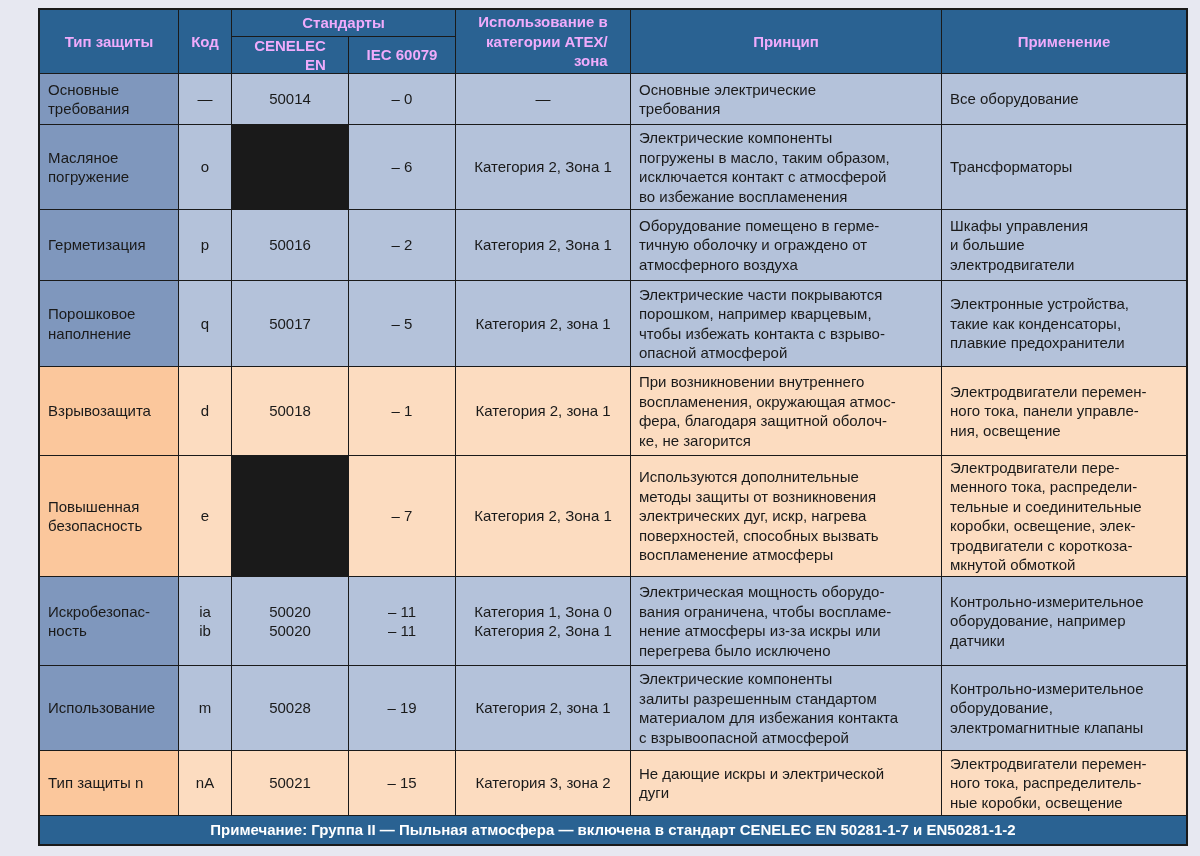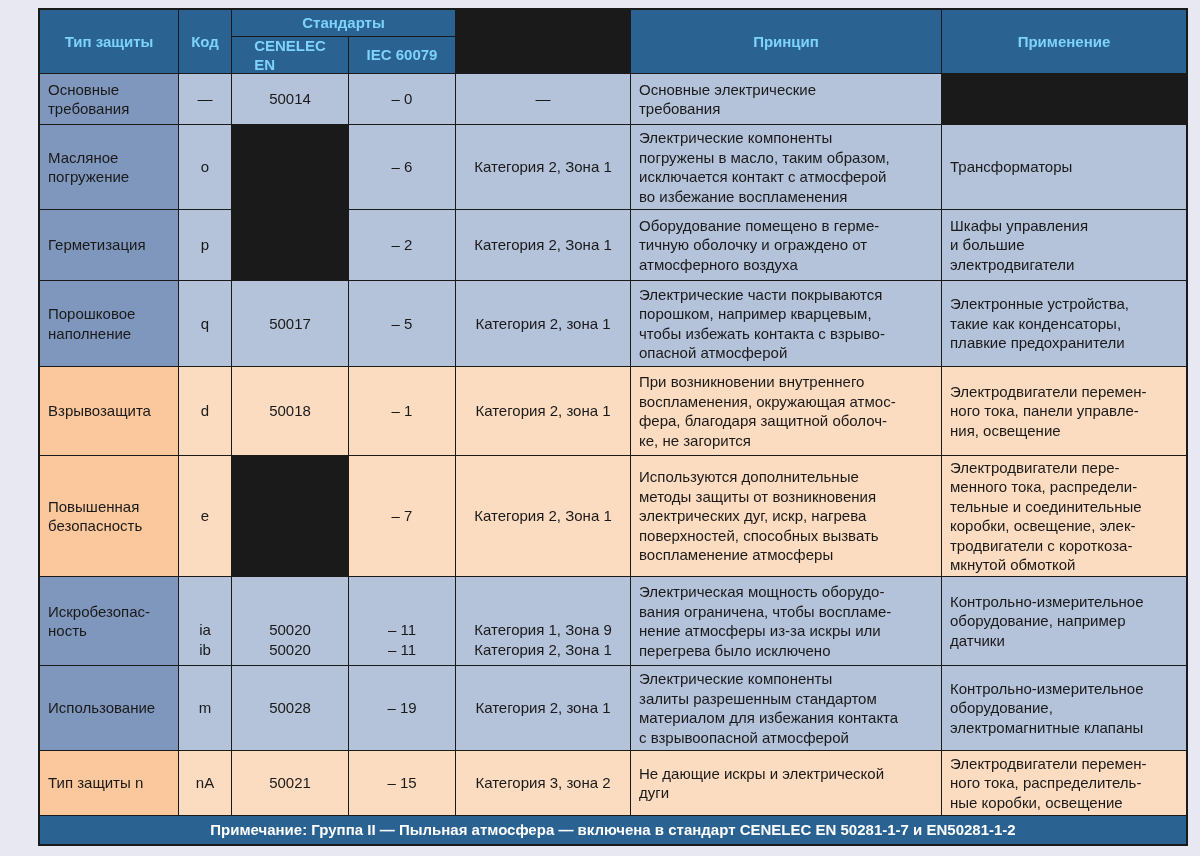--- a/index.html
+++ b/index.html
@@ -28,81 +28,86 @@
     flex-direction: column;
     justify-content: center;
     white-space: pre-line;
     font-size: 15px;
     line-height: 1.3;
     padding: 2px 8px;
     box-sizing: border-box;
   }
   .head {
     background: #2A6292;
-    color: #7dd3fc;
+    color: #f0abfc;
     font-weight: bold;
     align-items: center;
-    text-align: left;
+    text-align: right;
     padding: 2px 4px;
   }
   .footer {
     background: #2A6292;
     color: #FFFFFF;
     font-weight: bold;
     align-items: center;
     text-align: center;
     justify-content: center;
   }
   .lbl-blue   { background: #7F97BD; }
   .lbl-orange { background: #FBC79C; }
   .c-blue     { background: #B4C2DA; }
   .c-orange   { background: #FCDCC0; }
   .ctr  { align-items: center; text-align: center; }
   .left { align-items: flex-start; text-align: left; }
   .stack {
-    justify-content: flex-end;
+    justify-content: center;
     padding-top: 6px; padding-bottom: 6px;
   }
 </style>
 </head>
 <body>
 
 <div class="table">
 
   <div class="cell head" style="grid-area:1/1/3/2">Тип защиты</div>
   <div class="cell head" style="grid-area:1/2/3/3">Код</div>
   <div class="cell head" style="grid-area:1/3/2/5">Стандарты</div>
   <div class="cell head" style="grid-area:2/3/3/4">CENELEC
 EN</div>
   <div class="cell head" style="grid-area:2/4/3/5">IEC 60079</div>
+  <div class="cell head" style="grid-area:1/5/3/6">Использование в
+категории ATEX/
+зона</div>
   <div class="cell head" style="grid-area:1/6/3/7">Принцип</div>
   <div class="cell head" style="grid-area:1/7/3/8">Применение</div>
 
   <div class="cell lbl-blue left" style="grid-area:3/1/4/2">Основные
 требования</div>
   <div class="cell c-blue ctr" style="grid-area:3/2/4/3">—</div>
   <div class="cell c-blue ctr" style="grid-area:3/3/4/4">50014</div>
   <div class="cell c-blue ctr" style="grid-area:3/4/4/5">– 0</div>
   <div class="cell c-blue ctr" style="grid-area:3/5/4/6">—</div>
   <div class="cell c-blue left" style="grid-area:3/6/4/7">Основные электрические
 требования</div>
+  <div class="cell c-blue left" style="grid-area:3/7/4/8">Все оборудование</div>
 
   <div class="cell lbl-blue left" style="grid-area:4/1/5/2">Масляное
 погружение</div>
   <div class="cell c-blue ctr" style="grid-area:4/2/5/3">o</div>
   <div class="cell c-blue ctr" style="grid-area:4/4/5/5">– 6</div>
   <div class="cell c-blue ctr" style="grid-area:4/5/5/6">Категория 2, Зона 1</div>
   <div class="cell c-blue left" style="grid-area:4/6/5/7">Электрические компоненты
 погружены в масло, таким образом,
 исключается контакт с атмосферой
 во избежание воспламенения</div>
   <div class="cell c-blue left" style="grid-area:4/7/5/8">Трансформаторы</div>
 
   <div class="cell lbl-blue left" style="grid-area:5/1/6/2">Герметизация</div>
   <div class="cell c-blue ctr" style="grid-area:5/2/6/3">p</div>
+  <div class="cell c-blue ctr" style="grid-area:5/3/6/4">50016</div>
   <div class="cell c-blue ctr" style="grid-area:5/4/6/5">– 2</div>
   <div class="cell c-blue ctr" style="grid-area:5/5/6/6">Категория 2, Зона 1</div>
   <div class="cell c-blue left" style="grid-area:5/6/6/7">Оборудование помещено в герме-
 тичную оболочку и ограждено от
 атмосферного воздуха</div>
   <div class="cell lbl-blue left" style="grid-area:6/1/7/2">Порошковое
 наполнение</div>
 
   <div class="cell c-blue left" style="grid-area:5/7/6/8">Шкафы управления
 и большие
@@ -157,21 +162,21 @@
   </div>
   <div class="cell c-blue ctr stack" style="grid-area:9/3/10/4">
     <span>50020</span>
     <span>50020</span>
   </div>
   <div class="cell c-blue ctr stack" style="grid-area:9/4/10/5">
     <span>– 11</span>
     <span>– 11</span>
   </div>
   <div class="cell c-blue ctr stack" style="grid-area:9/5/10/6">
-    <span>Категория 1, Зона 9</span>
+    <span>Категория 1, Зона 0</span>
     <span>Категория 2, Зона 1</span>
   </div>
   <div class="cell c-blue left" style="grid-area:9/6/10/7">Электрическая мощность оборудо-
 вания ограничена, чтобы воспламе-
 нение атмосферы из-за искры или
 перегрева было исключено</div>
   <div class="cell c-blue left" style="grid-area:9/7/10/8">Контрольно-измерительное
 оборудование, например
 датчики</div>
 

